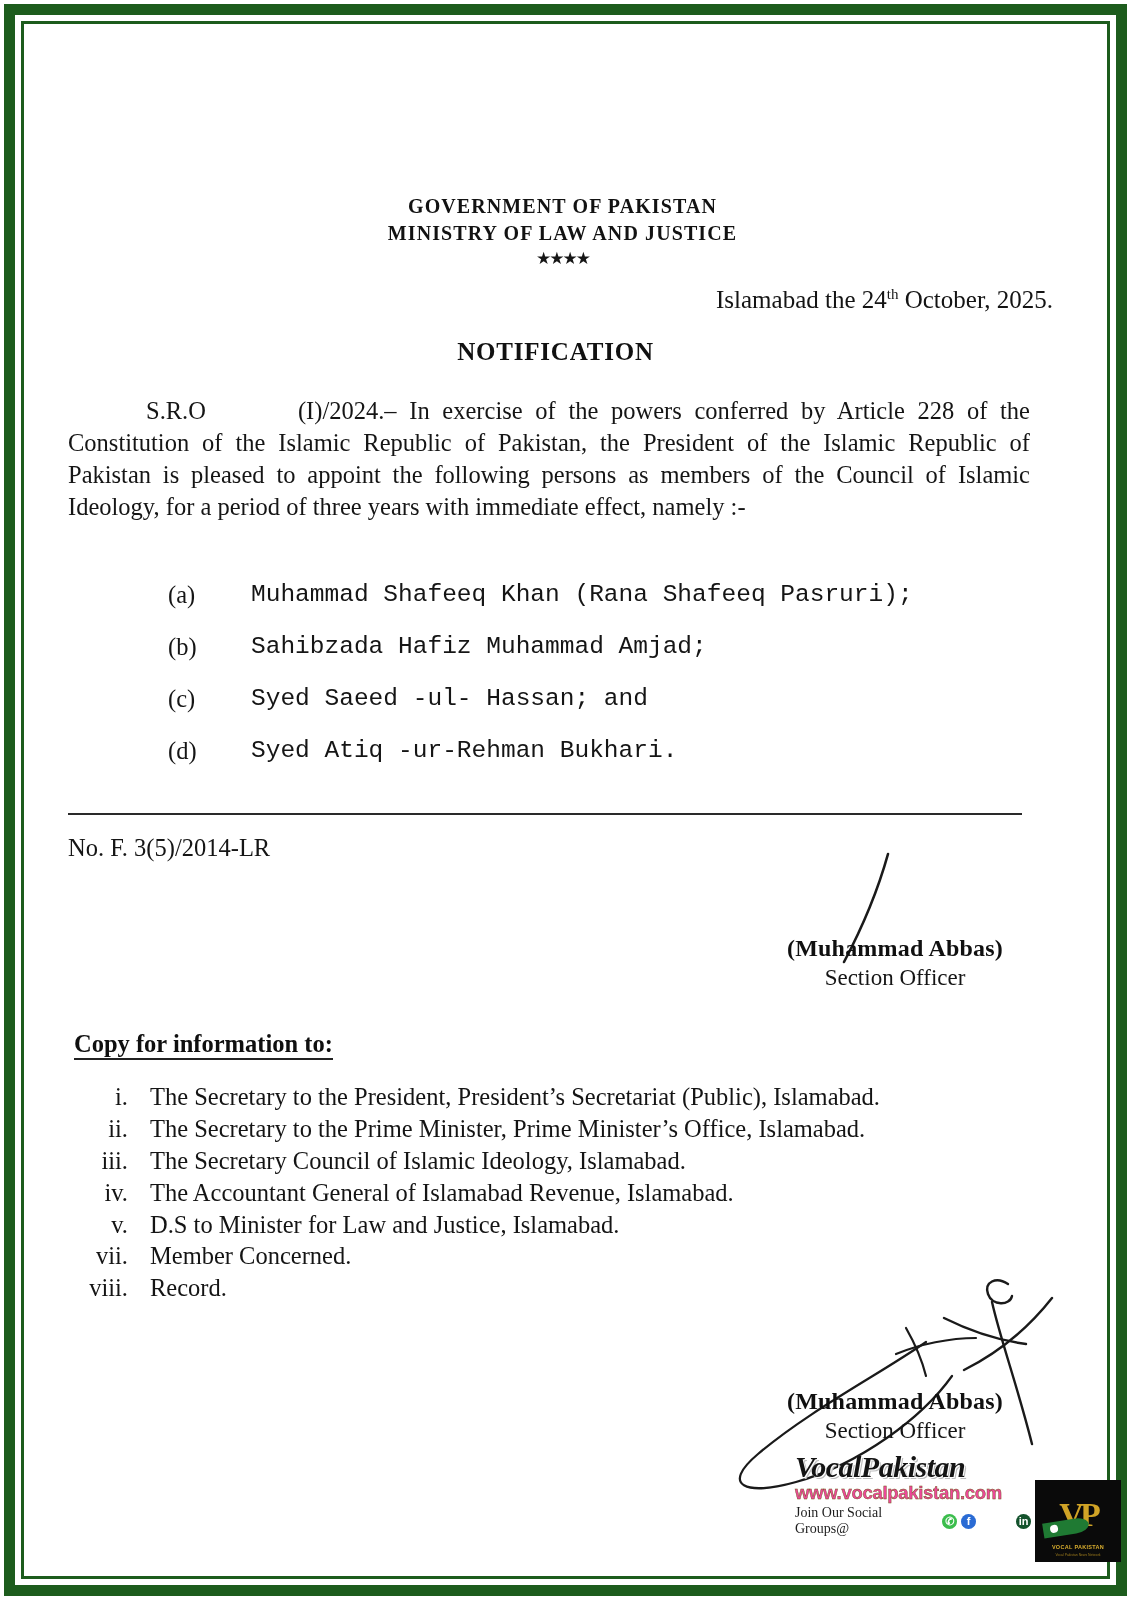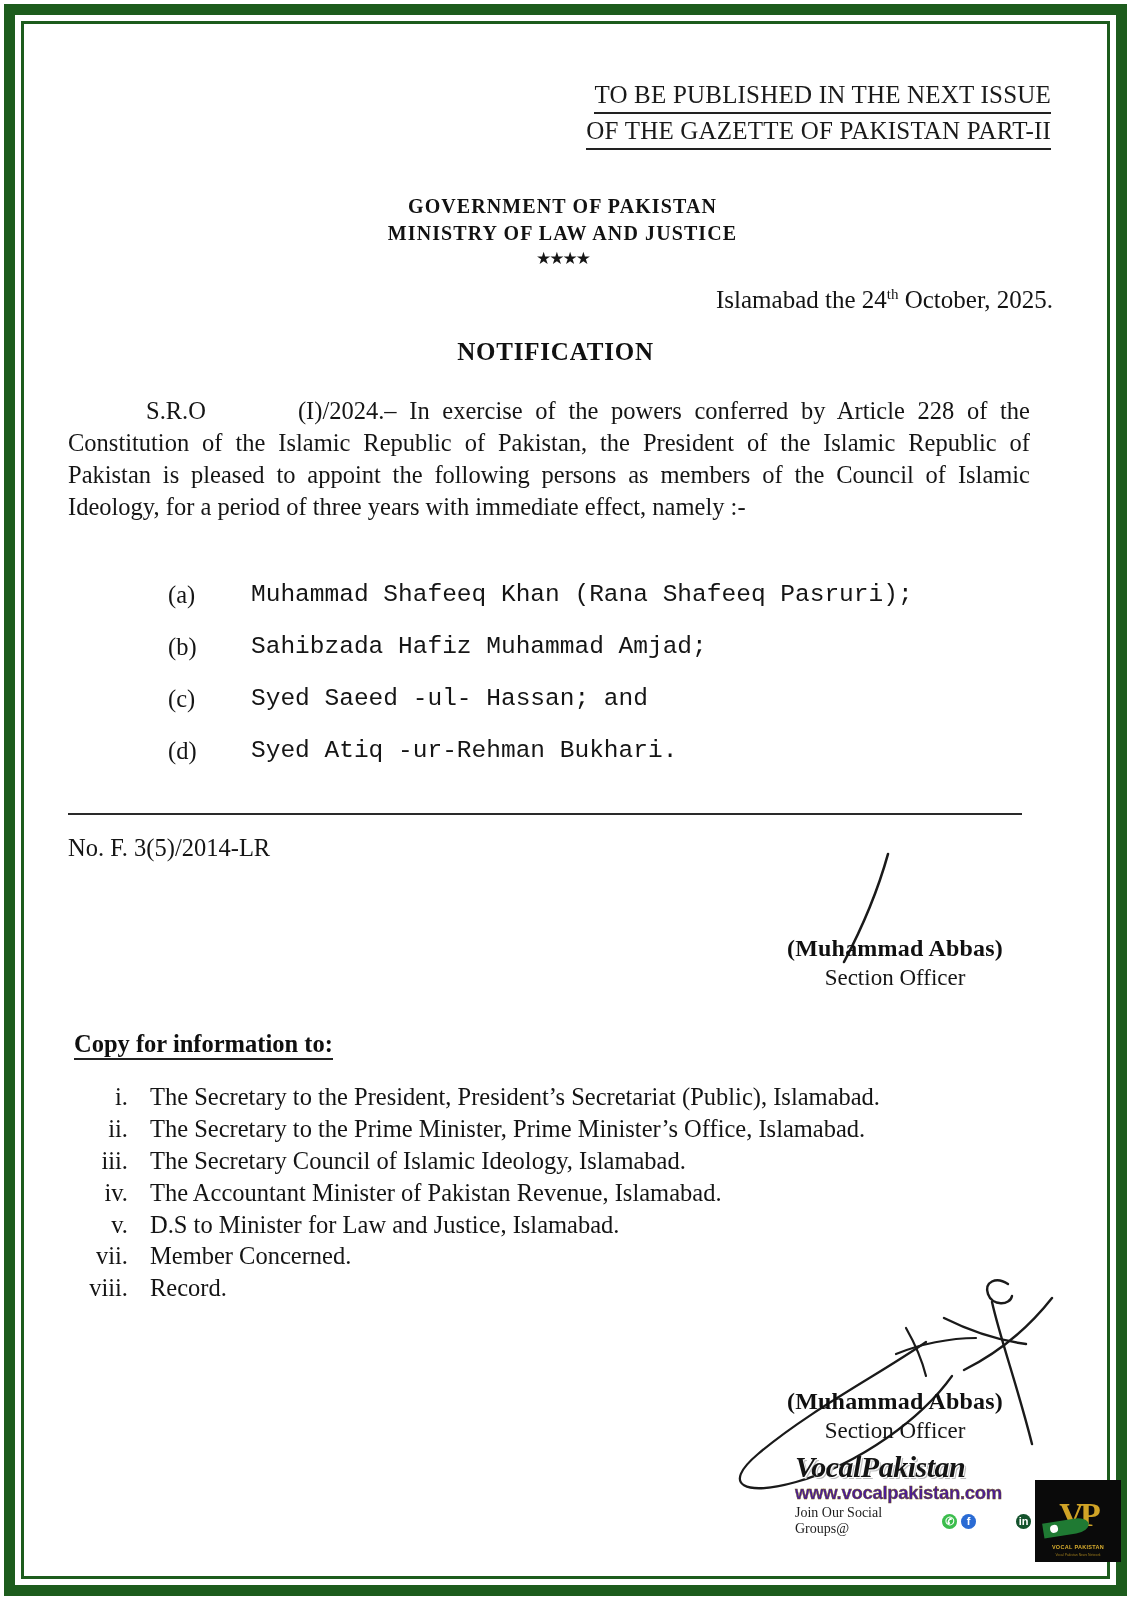--- a/index.html
+++ b/index.html
@@ -242,21 +242,21 @@
     font-size: 30px;
     color: #141414;
     letter-spacing: -0.5px;
     line-height: 1;
     text-shadow: 1px 1px 0 #fff, 2px 2px 0 #bdbdbd;
   }
   .wm-url {
     font-family: "Liberation Sans", sans-serif;
     font-weight: bold;
     font-size: 18.5px;
-    color: #4c1d95;
+    color: #ec4899;
     letter-spacing: -0.3px;
     line-height: 1.15;
     -webkit-text-stroke: 0.4px #6b5410;
   }
   .wm-join {
     display: flex;
     align-items: center;
     gap: 4px;
     font-family: "Liberation Serif", serif;
     font-size: 14px;
@@ -341,24 +341,20 @@
 </head>
 <body>
 
 <div class="page">
 
   <div class="frame-outer"></div>
   <div class="frame-inner"></div>
 
   <div class="sheet">
 
-    <div class="top-note">
-      <span>TO BE PUBLISHED IN THE NEXT ISSUE</span><br>
-      <span>OF THE GAZETTE OF PAKISTAN PART-II</span>
-    </div>
 
     <div class="gov-block">
       <div class="gov-line">GOVERNMENT OF PAKISTAN</div>
       <div class="gov-line">MINISTRY OF LAW AND JUSTICE</div>
       <div class="stars">★★★★</div>
     </div>
 
     <div class="dateline"><span>Islamabad the 24</span><sup>th</sup><span> October, 2025.</span></div>
 
     <div class="notification">NOTIFICATION</div>
@@ -415,21 +411,21 @@
         <div class="copy-text">The Secretary to the Prime Minister, Prime Minister’s Office, Islamabad.</div>
       </div>
 
       <div class="copy-row">
         <div class="copy-marker">iii.</div>
         <div class="copy-text">The Secretary Council of Islamic Ideology, Islamabad.</div>
       </div>
 
       <div class="copy-row">
         <div class="copy-marker">iv.</div>
-        <div class="copy-text">The Accountant Minister of Pakistan Revenue, Islamabad.</div>
+        <div class="copy-text">The Accountant General of Islamabad Revenue, Islamabad.</div>
       </div>
 
       <div class="copy-row">
         <div class="copy-marker">v.</div>
         <div class="copy-text">D.S to Minister for Law and Justice, Islamabad.</div>
       </div>
 
 
       <div class="copy-row">
         <div class="copy-marker">vii.</div>

